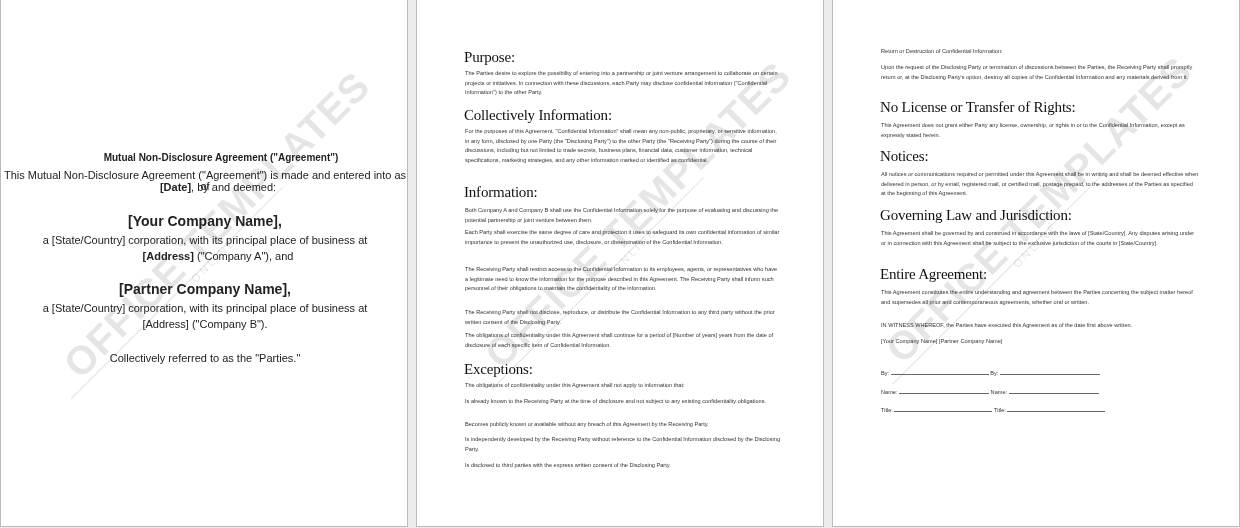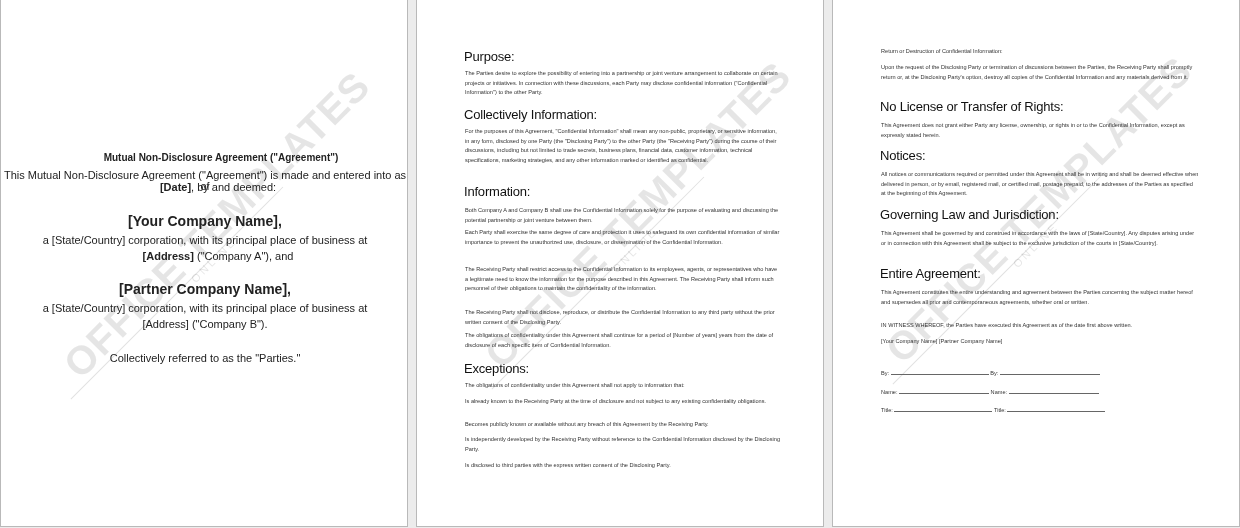--- a/index.html
+++ b/index.html
@@ -33,21 +33,21 @@
 
   
   .p1 { position: absolute; left: 0; width: 408px; text-align: center; font-size: 11px; line-height: 11px; }
   .p1.title { font-size: 10px; font-weight: bold; }
   .p1.party { font-size: 14px; font-weight: bold; }
   .b { font-weight: bold; padding-left: 26px; }
 
   
   .h {
     position: absolute; left: 47px;
-    font-family: Liberation Sans, sans-serif; font-size: 13px; color: #111;
+    font-family: Liberation Serif, serif; font-size: 15px; color: #111;
     letter-spacing: -0.2px;
   }
   .para {
     position: absolute; left: 48px; width: 316px;
     font-size: 5.6px; line-height: 9.6px; color: #333;
   }
   #page3 .h { left: 47px; }
   #page3 .para { left: 48px; width: 318px; }
 
   .sig {

